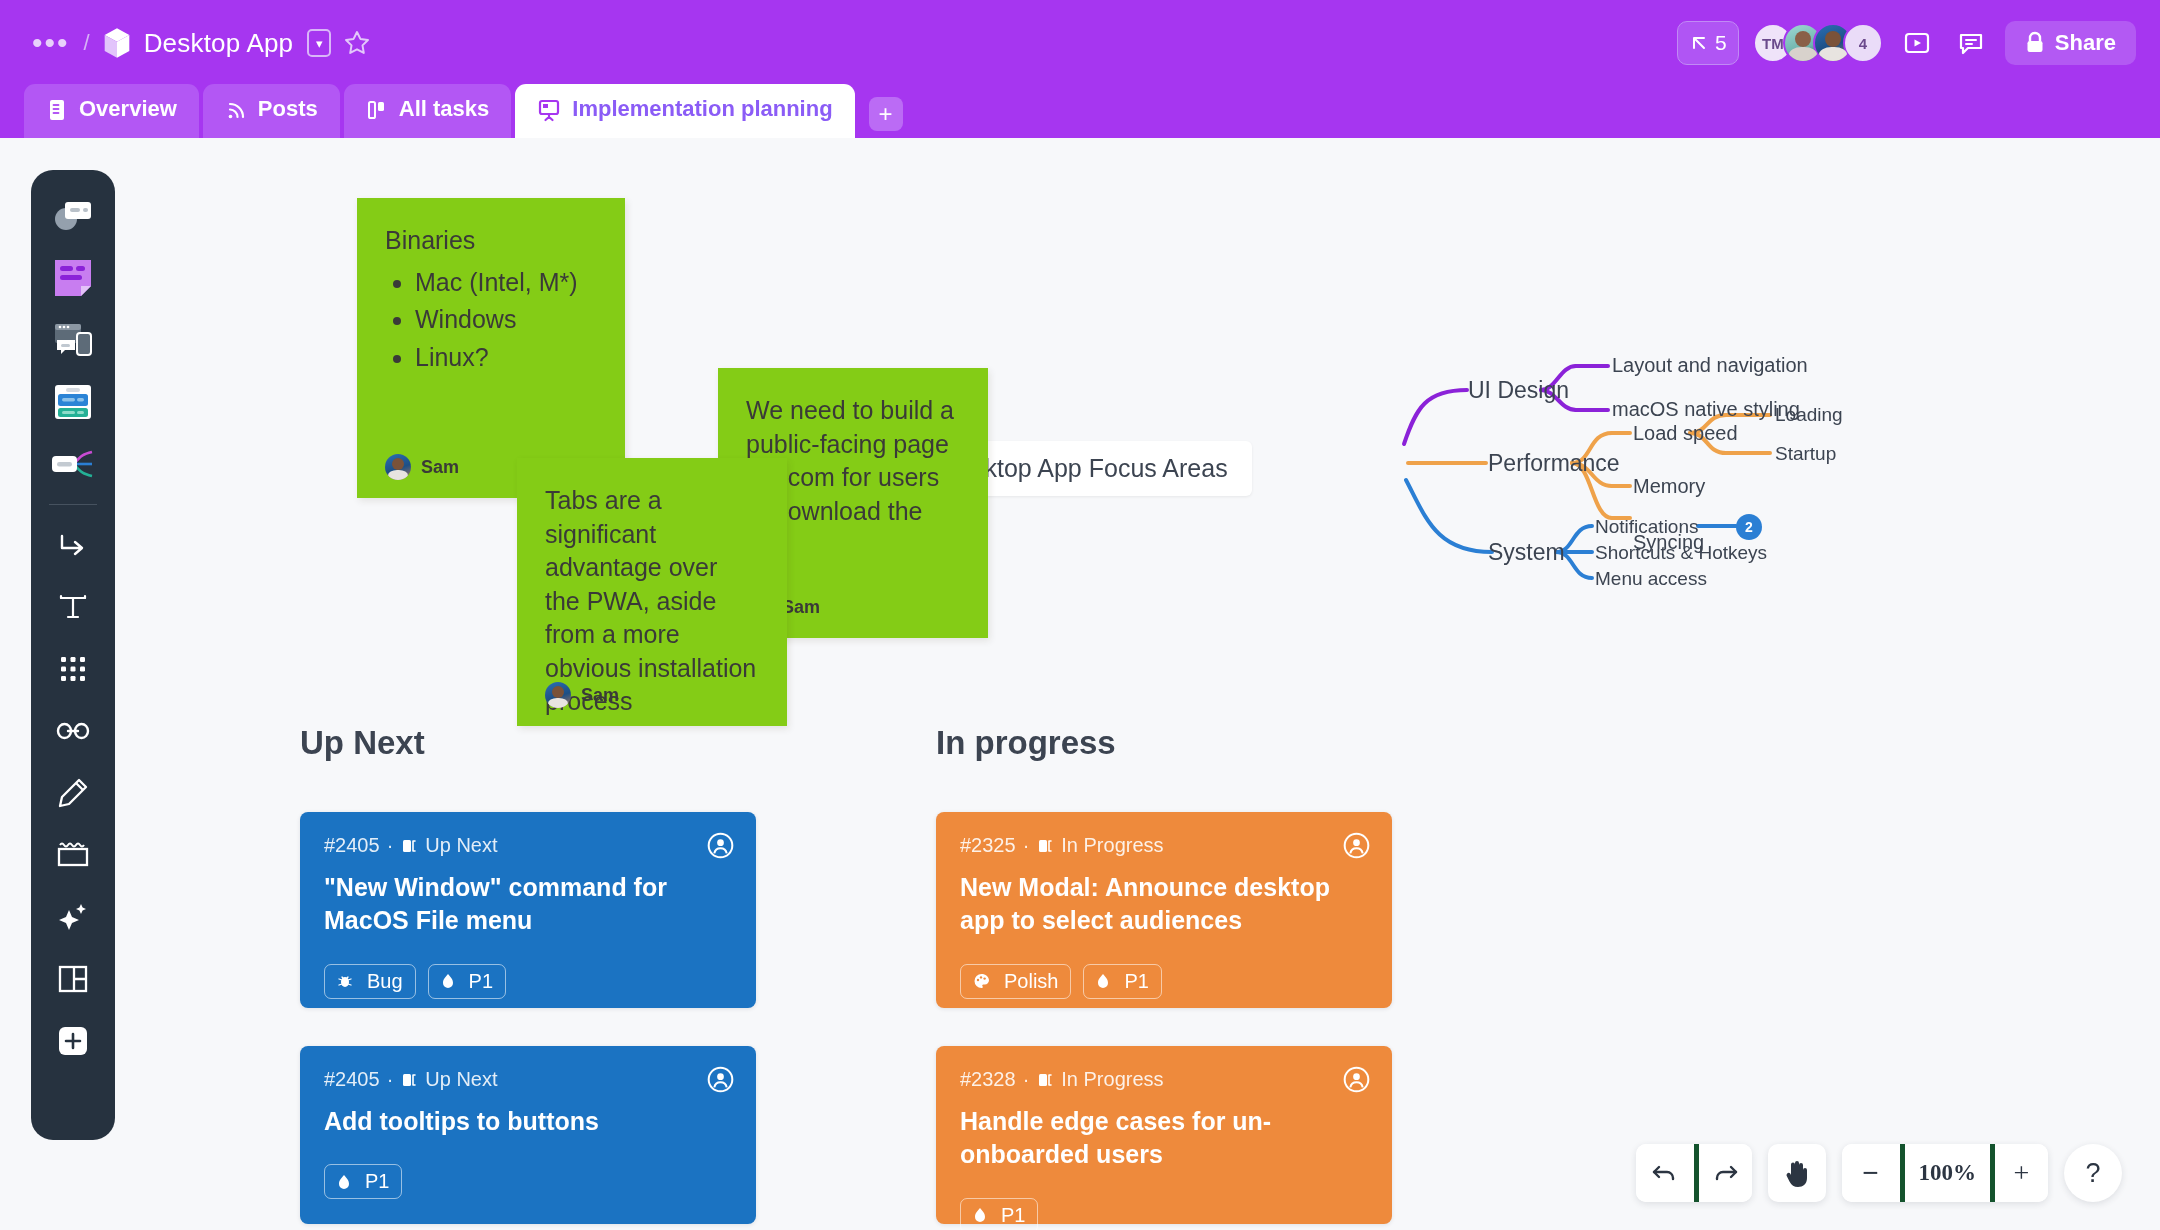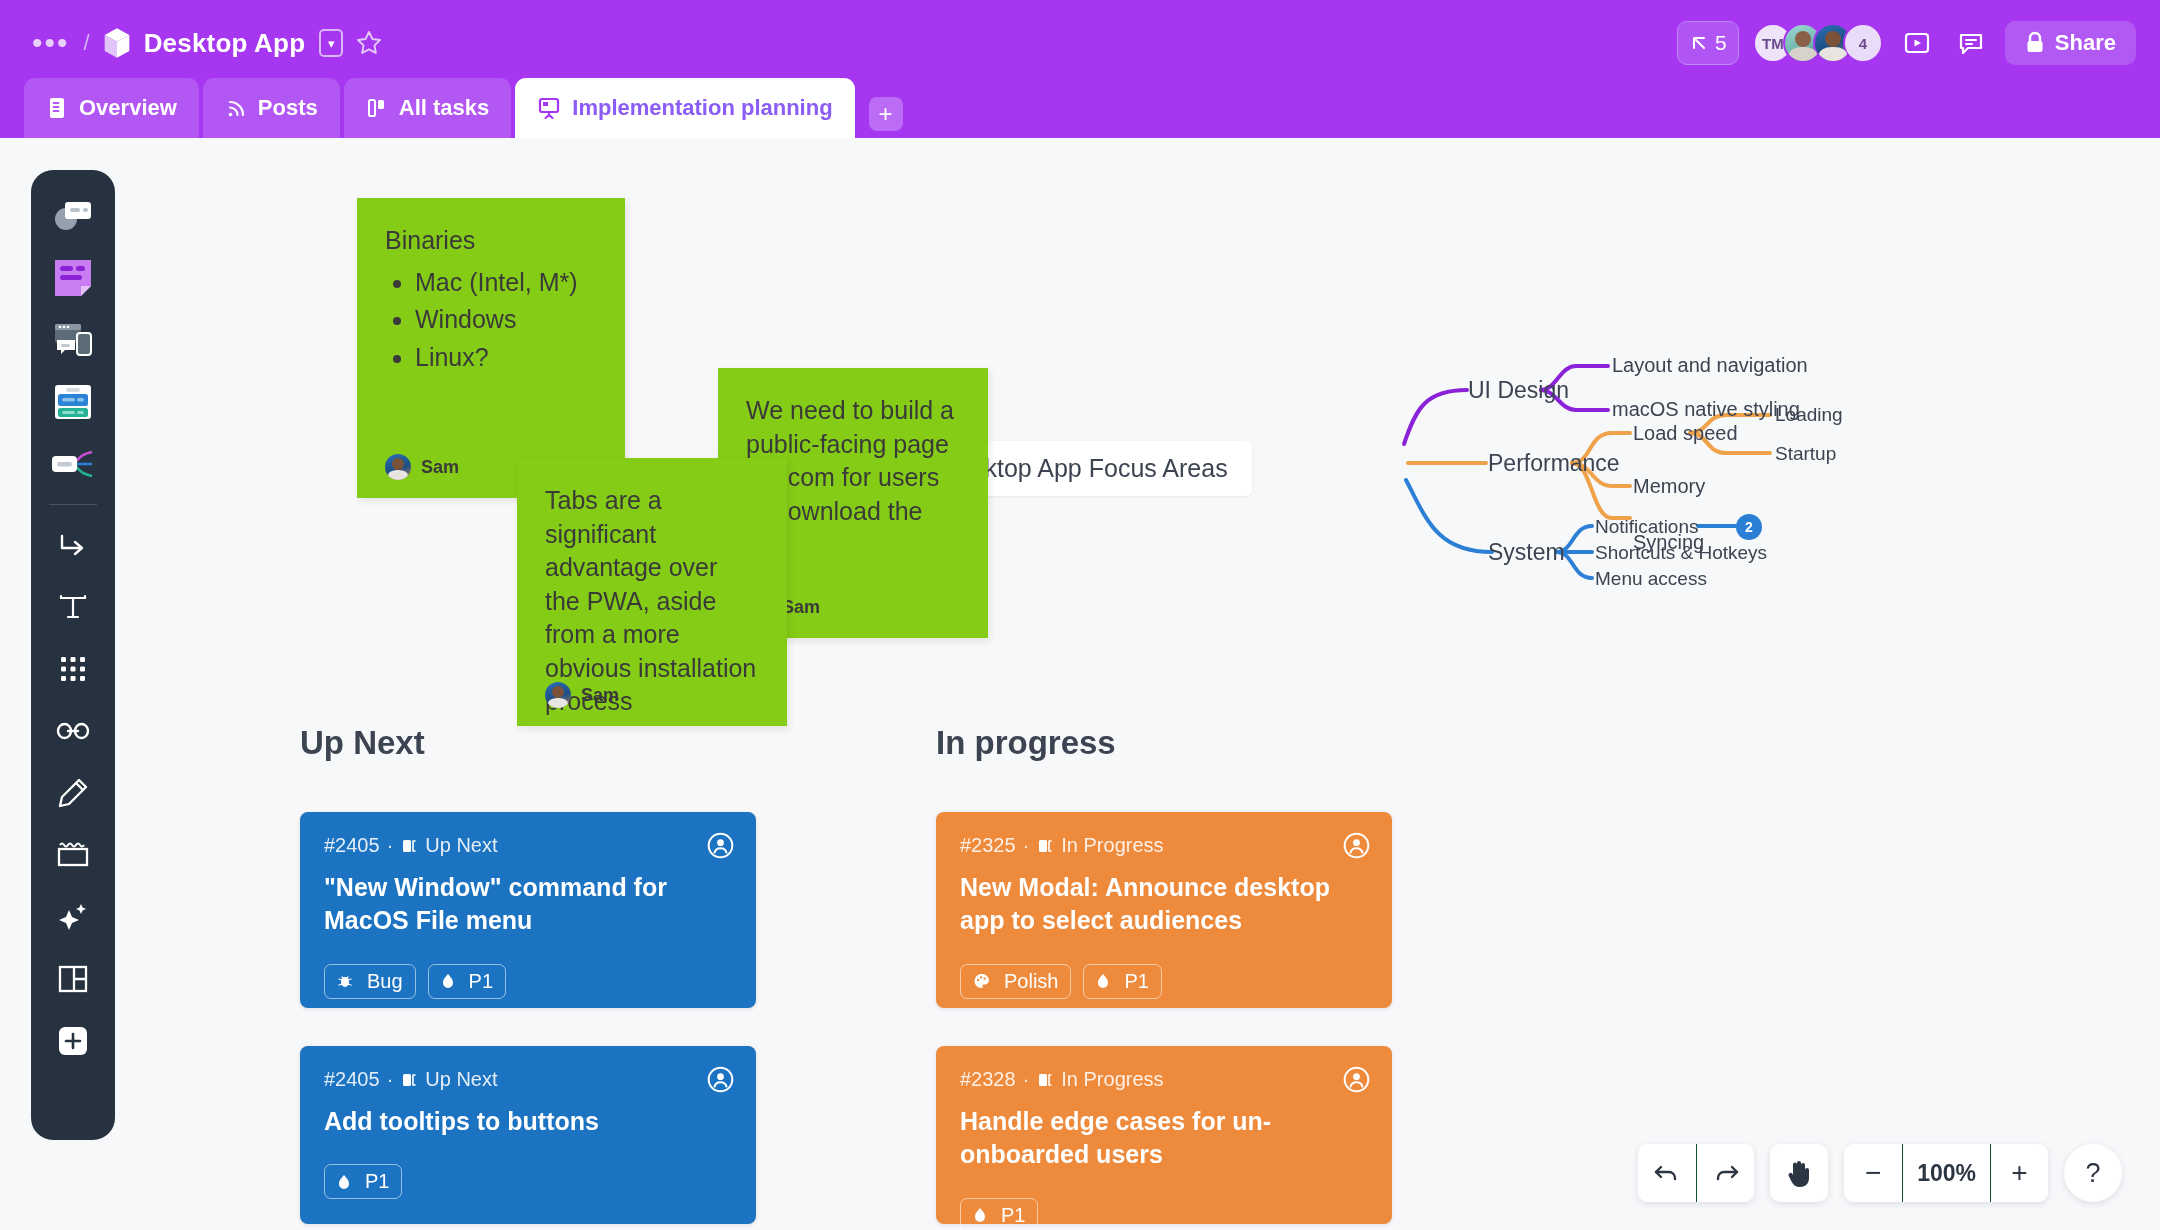--- a/index.html
+++ b/index.html
@@ -14,21 +14,21 @@
   .topbar {
     position: absolute; top: 0; left: 0;
     width: 2160px; height: 86px;
     background: #a636f0;
     display: flex; align-items: center;
   }
   .tb-left { display: flex; align-items: center; gap: 0; padding-left: 26px; }
   .tb-dots { color: #e8d0fb; font-size: 30px; letter-spacing: 2px; line-height: 1; padding: 0 6px; cursor: pointer; }
   .tb-slash { color: #d7b2f7; font-size: 22px; margin: 0 12px 0 8px; }
   .cube-icon { width: 30px; height: 32px; margin-right: 12px; display:block; }
-  .tb-title { color: #fff; font-size: 26px; font-weight: bold; letter-spacing: .2px; }
+  .tb-title { color: #fff; font-size: 26px; font-weight: normal; letter-spacing: .2px; }
   .tb-chev {
     width: 24px; height: 28px; margin-left: 14px;
     border: 2px solid #d9b6f8; border-radius: 5px;
     display: flex; align-items: center; justify-content: center;
     color: #fff; font-size: 13px; cursor: pointer;
   }
   .tb-star { margin-left: 12px; width: 28px; height: 28px; cursor: pointer; }
 
   .tb-right { margin-left: auto; display: flex; align-items: center; padding-right: 24px; gap: 14px; }
   .cursor-pill {
@@ -60,23 +60,23 @@
     display: flex; align-items: center; gap: 10px; padding: 17px 20px;
     color: #fff; font-size: 22px; font-weight: bold; cursor: pointer;
   }
 
   
   .tabbar {
     position: absolute; top: 86px; left: 0; width: 2160px; height: 52px;
     background: #a636f0; display: flex; align-items: flex-end; padding-left: 24px;
   }
   .tab {
-    height: 60px; border-radius: 11px 11px 0 0;
-    display: flex; align-items: center; gap: 11px;
-    padding: 8px 22px; margin-right: 4px;
+    height: 54px; border-radius: 11px 11px 0 0;
+    display: flex; align-items: flex-end; gap: 11px;
+    padding: 16px 22px; margin-right: 4px;
     background: #b357f4; color: #fff;
     font-size: 22px; font-weight: bold; cursor: pointer; white-space: nowrap;
   }
   .tab.active { background: #ffffff; color: #8b5cf6; }
   .tab-add {
     width: 34px; height: 34px; border-radius: 8px; background: #bb6bf5;
     display:flex; align-items:center; justify-content:center;
     color:#fff; font-size: 24px; margin-left: 10px; margin-bottom: 7px; cursor: pointer;
   }
 
@@ -167,21 +167,21 @@
     display: flex; align-items: center; justify-content: center;
   }
 
   
   .botbar { position: absolute; right: 38px; bottom: 28px; display: flex; align-items: center; gap: 16px; }
   .btn-group { display: flex; background: #fff; border-radius: 10px; box-shadow: 0 2px 7px rgba(30,40,60,.12); overflow: hidden; }
   .bbtn {
     min-width: 58px; height: 58px; display: flex; align-items: center; justify-content: center;
     color: #2c3542; font-size: 28px; cursor: pointer; background: #fff;
   }
-  .bbtn + .bbtn { border-left: 1px solid #14532d; }
+  .bbtn + .bbtn { border-left: 5px solid #14532d; font-family: Liberation Serif, serif; }
   .zoomval { padding: 0 14px; font-size: 23px; font-weight: bold; }
   .bbtn-round { width: 58px; height: 58px; border-radius: 50%; background: #fff;
                 display:flex; align-items:center; justify-content:center;
                 box-shadow: 0 2px 7px rgba(30,40,60,.12); font-size: 27px; color:#2c3542; cursor: pointer; }
   .bbtn-sq { width: 58px; height: 58px; border-radius: 10px; background:#fff;
              display:flex; align-items:center; justify-content:center;
              box-shadow: 0 2px 7px rgba(30,40,60,.12); cursor: pointer; }
 </style>
 </head>
 <body>

